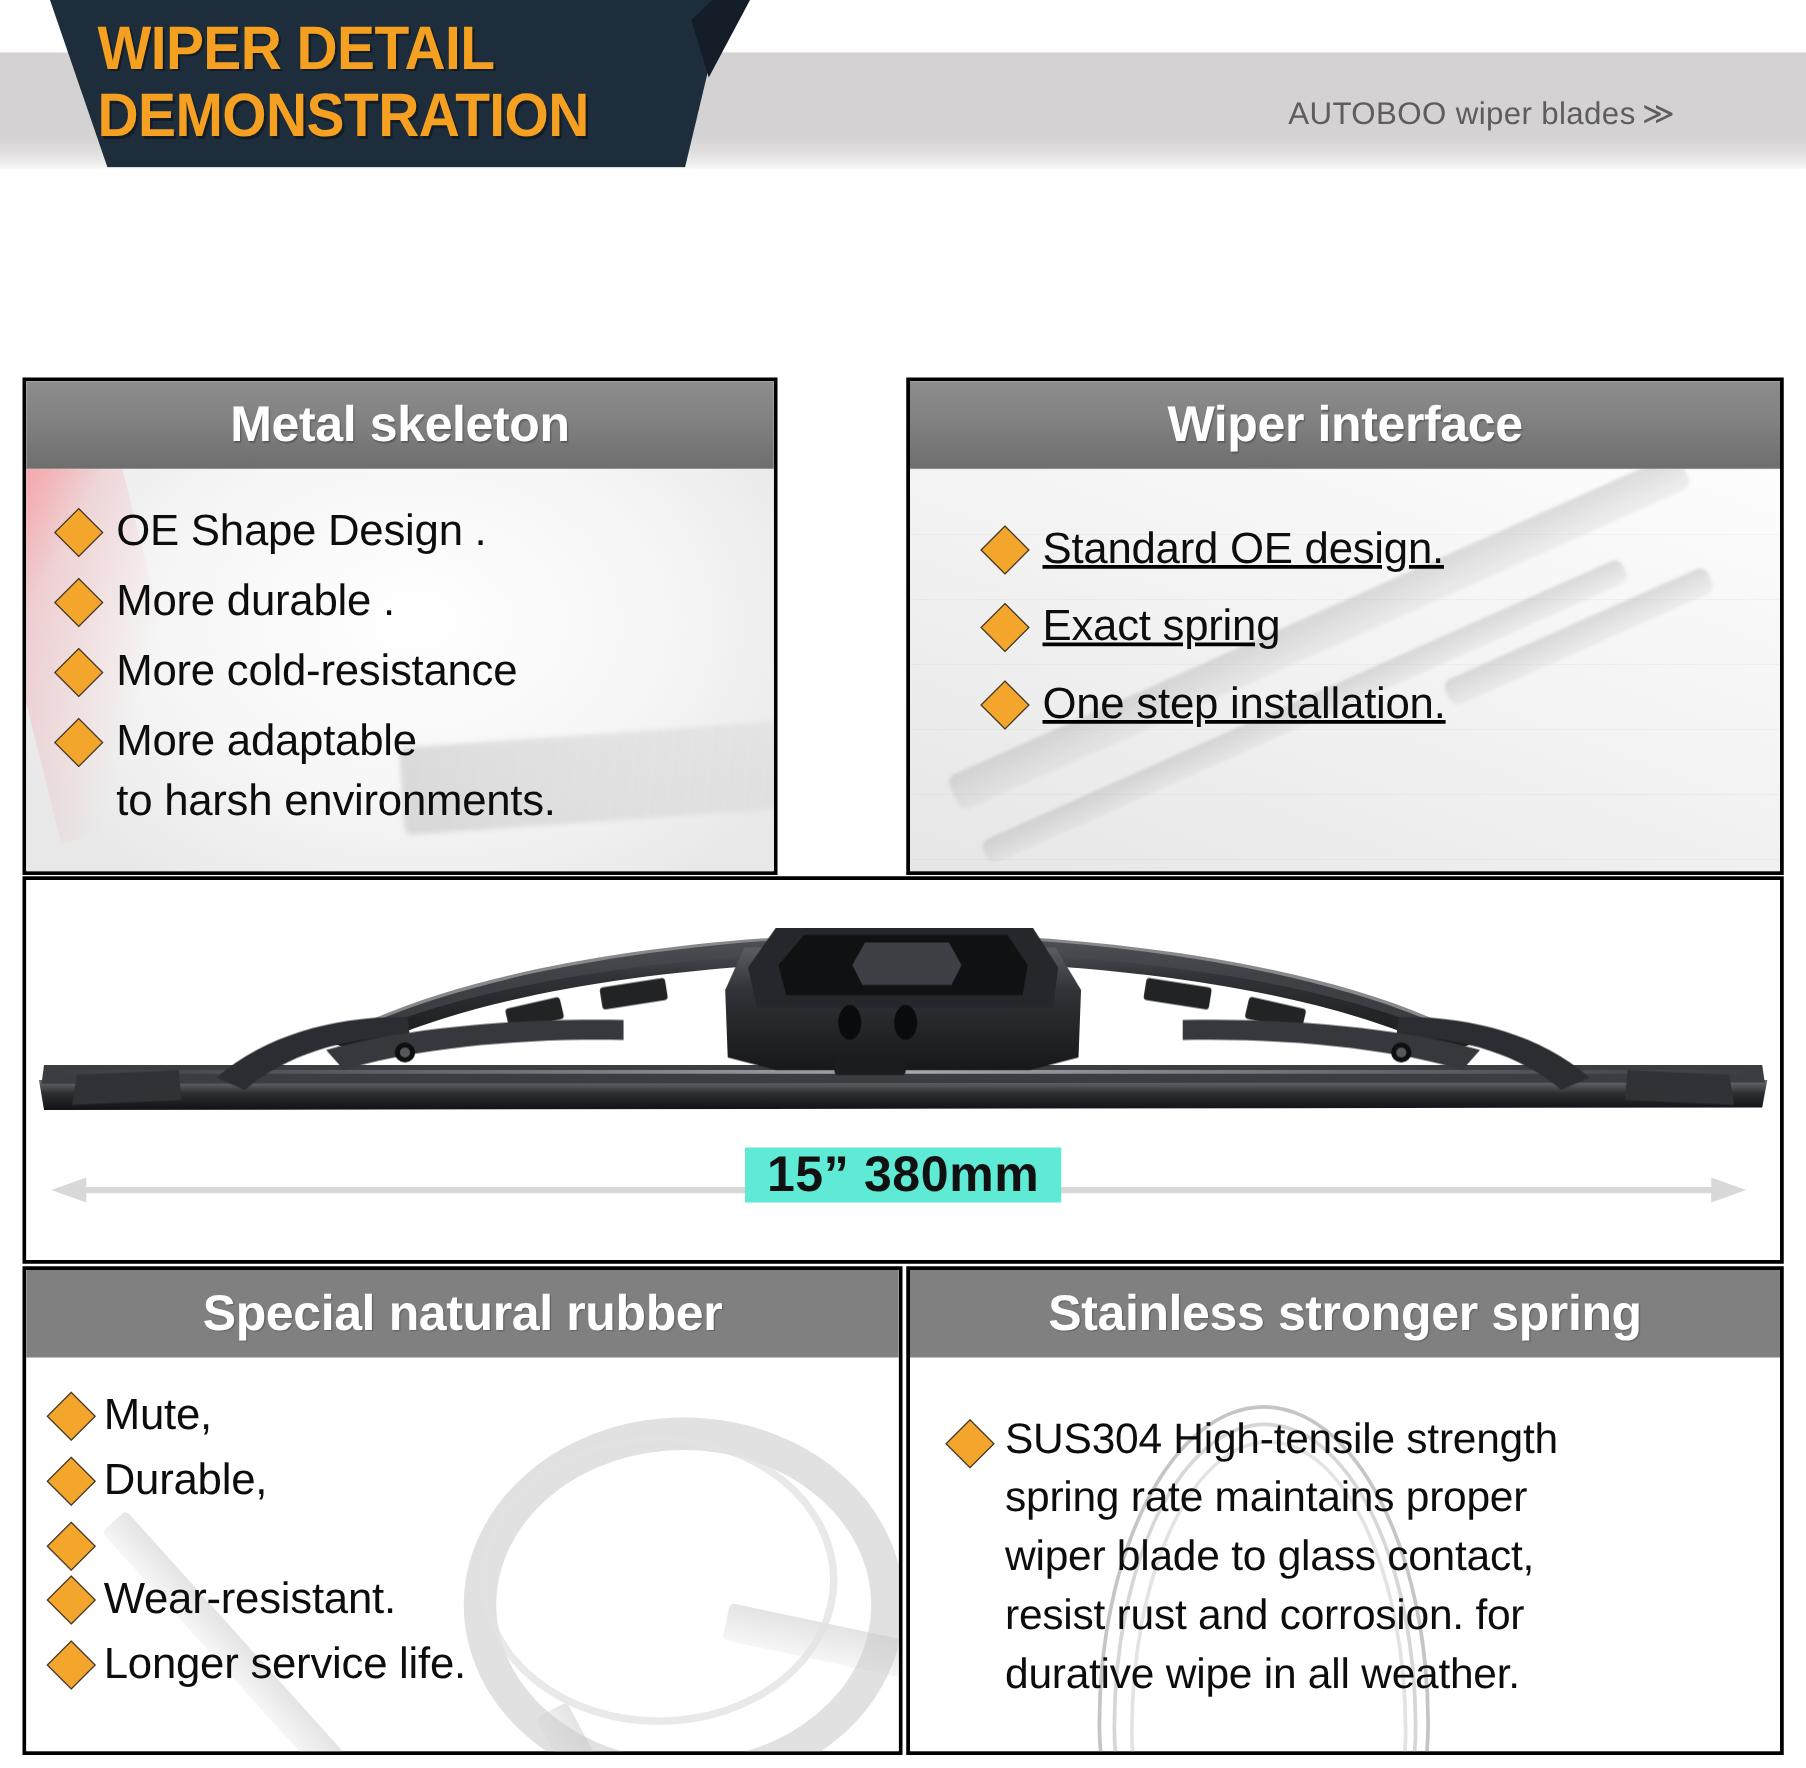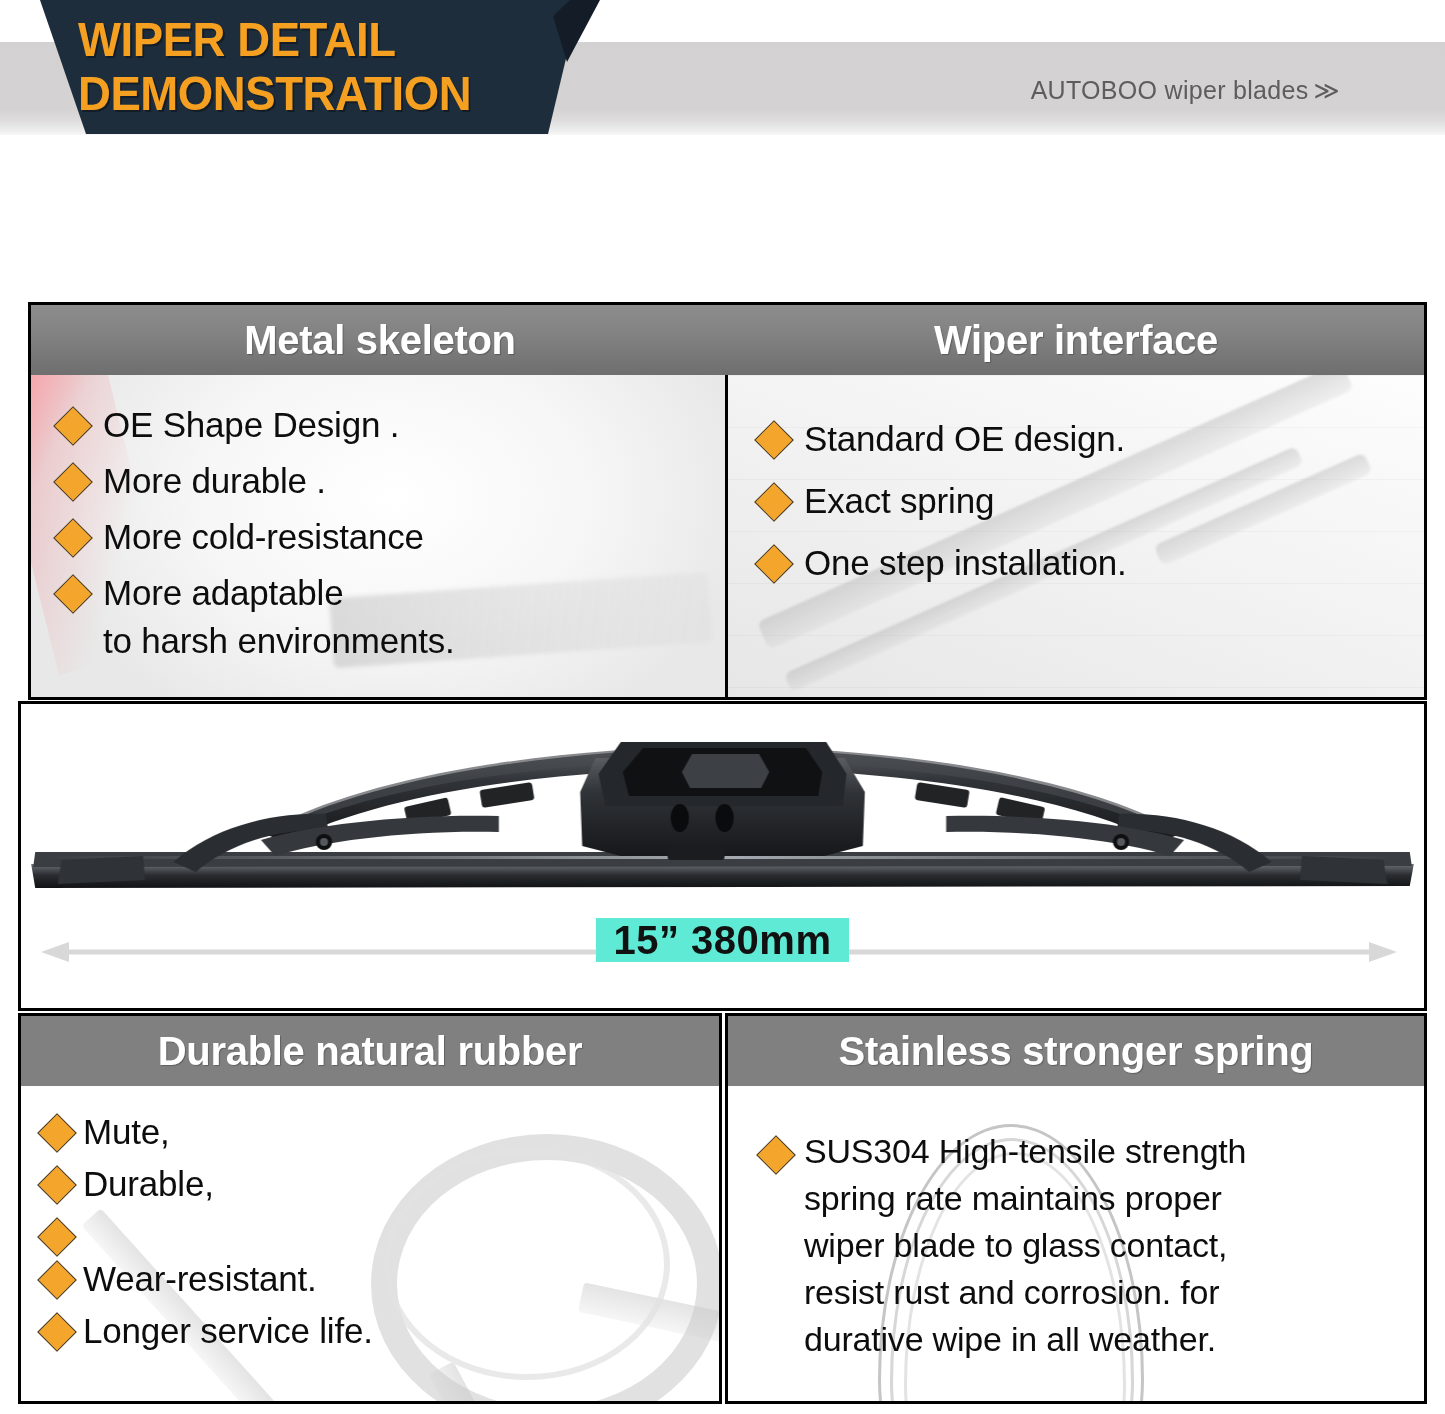--- a/index.html
+++ b/index.html
@@ -88,21 +88,21 @@
     height: 1100px;
   }
 
   .panel {
     position: absolute;
     border: 3px solid #000000;
     box-sizing: border-box;
     background: #fdfdfd;
     overflow: hidden;
   }
-  .panel-tl { left: 0;     top: 0;    width: 704px; height: 398px; margin-left: 10px; }
+  .panel-tl { left: 0;     top: 0;    width: 604px; height: 398px; }
   .panel-tr { left: 707px; top: 0;    width: 702px; height: 398px; }
   .panel-mid{ left: 0;     top: 399px;width: 1409px;height: 310px; }
   .panel-bl { left: 0;     top: 711px;width: 704px; height: 391px; }
   .panel-br { left: 707px; top: 711px;width: 702px; height: 391px; }
 
   .panel-header {
     height: 70px;
     display: flex;
     align-items: center;
     justify-content: center;
@@ -239,21 +239,21 @@
   .bullet-text {
     color: #0d0d0d;
     font-size: 35px;
     line-height: 48px;
     letter-spacing: -0.2px;
     white-space: pre-line;
   }
 
   .panel-tl .bullets { padding-top: 26px; }
   .panel-tl .bullet { margin-bottom: 8px; }
-  .panel-tr .bullets { padding-top: 40px; padding-left: 32px; }
+  .panel-tr .bullets { padding-top: 40px; padding-left: 62px; text-decoration: underline; }
   .panel-tr .bullet { margin-bottom: 14px; }
 
   .panel-bl .bullets { padding-top: 22px; padding-left: 22px; }
   .panel-bl .bullet { margin-bottom: 4px; }
   .panel-bl .diamond { margin-right: 12px; }
 
   .panel-br .bullets { padding-top: 42px; padding-left: 34px; padding-right: 18px; }
   .panel-br .bullet-text { font-size: 34px; line-height: 47px; }
   .panel-br .diamond { margin-top: 13px; margin-right: 14px; }
 
@@ -439,21 +439,21 @@
         </svg>
         <div class="dim-label">
           <span>15” 380mm</span>
         </div>
       </div>
     </div>
   </div>
 
   <div class="panel panel-bl">
     <div class="panel-header flat">
-      <span>Durable natural rubber</span>
+      <span>Special natural rubber</span>
     </div>
     <div class="panel-body">
       <div class="bg-art">
         <div class="art-rubber">
           <div class="tail t1"></div>
           <div class="tail t2"></div>
           <div class="tail t3"></div>
           <div class="loop"></div>
           <div class="loop2"></div>
         </div>

